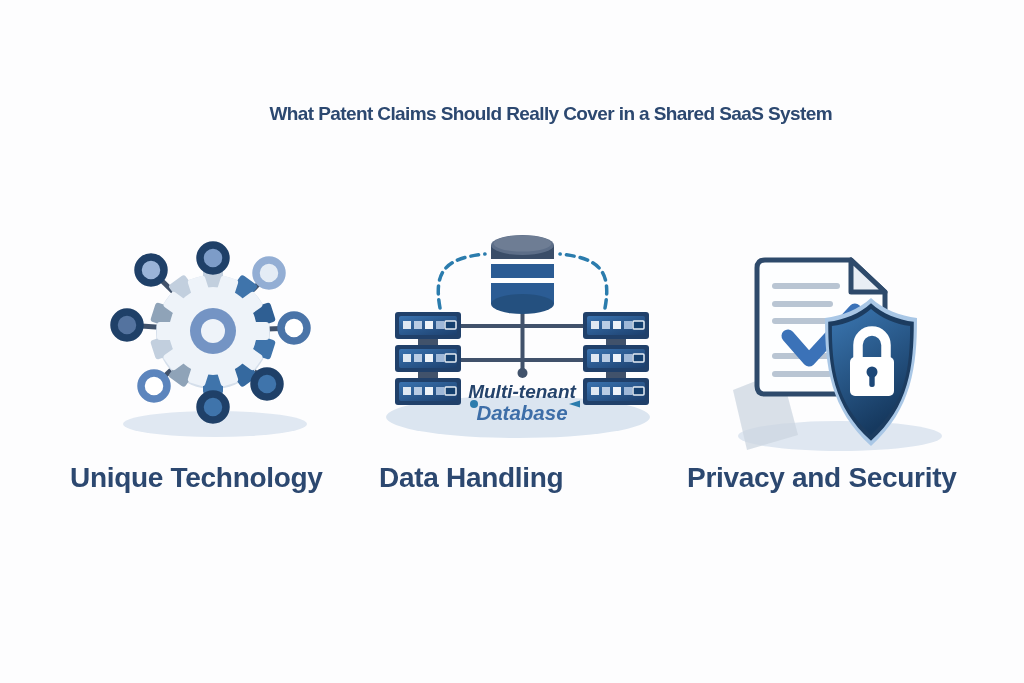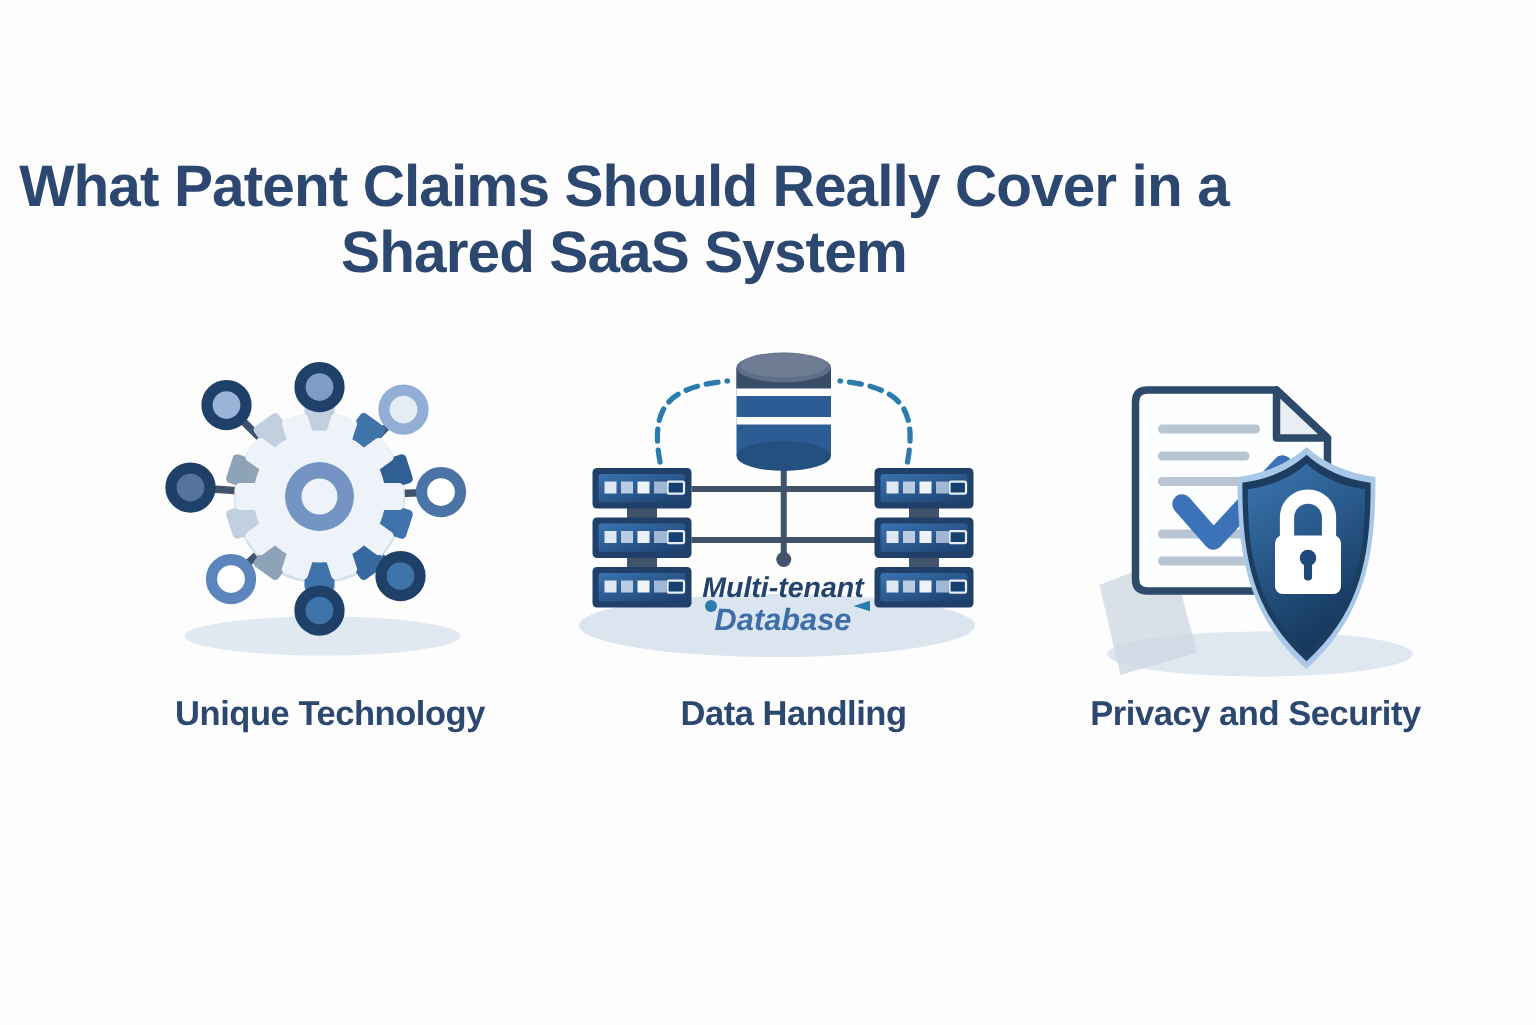--- a/index.html
+++ b/index.html
@@ -7,36 +7,36 @@
   body {
     font-family: "Liberation Sans", sans-serif;
     background: #fdfdfe;
     position: relative;
     overflow: hidden;
   }
   .canvas { position: absolute; inset: 0; }
   .page-title {
     position: absolute;
     top: 103px; left: 0; width: 832px;
-    text-align: center;
-    font-size: 39px;
+    text-align: right;
+    font-size: 19px;
     font-weight: bold;
     letter-spacing: -0.6px;
     color: #2c4870;
   }
   .figure { position: absolute; }
   .fig-gear   { left: 100px; top: 228px; width: 245px; height: 215px; }
   .fig-db     { left: 385px; top: 230px; width: 275px; height: 212px; font-style: italic; }
   .fig-shield { left: 725px; top: 238px; width: 240px; height: 218px; }
   .item-label {
     position: absolute;
     top: 462px;
     width: 300px;
-    text-align: center;
-    font-size: 23px;
+    text-align: left;
+    font-size: 28px;
     font-weight: bold;
     letter-spacing: -0.3px;
     color: #2c4870;
   }
   .label-1 { left: 70px; }
   .label-2 { left: 379px; }
   .label-3 { left: 687px; }
   svg { display: block; width: 100%; height: 100%; }
   svg text { font-family: "Liberation Sans", sans-serif; }
 </style>

